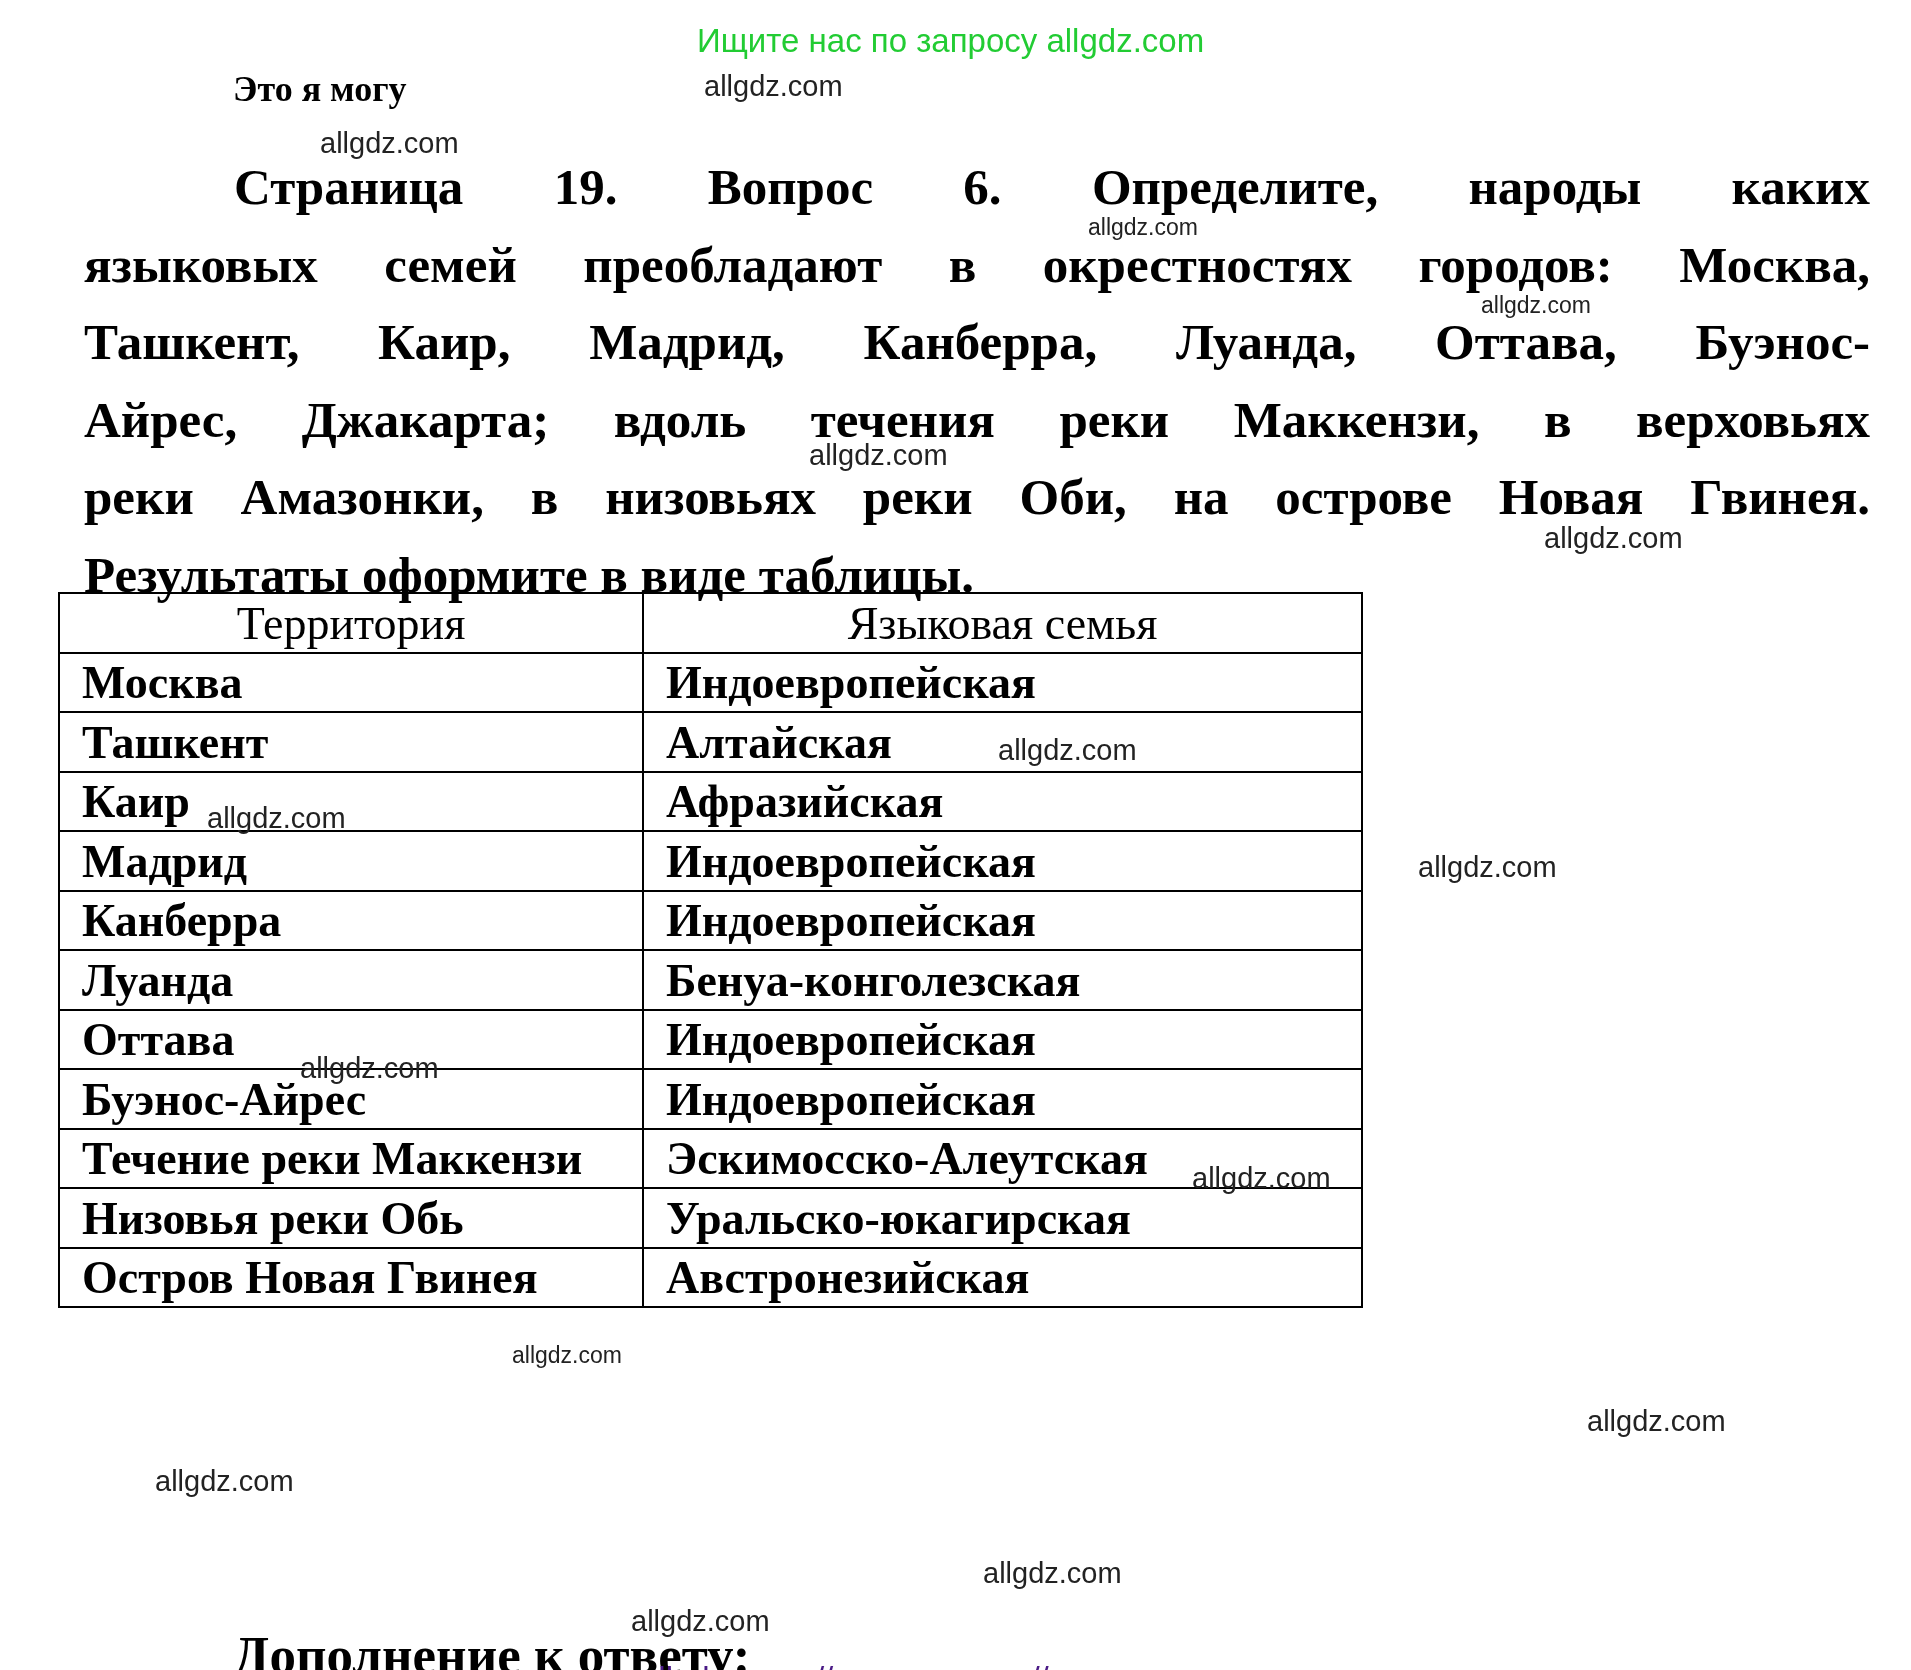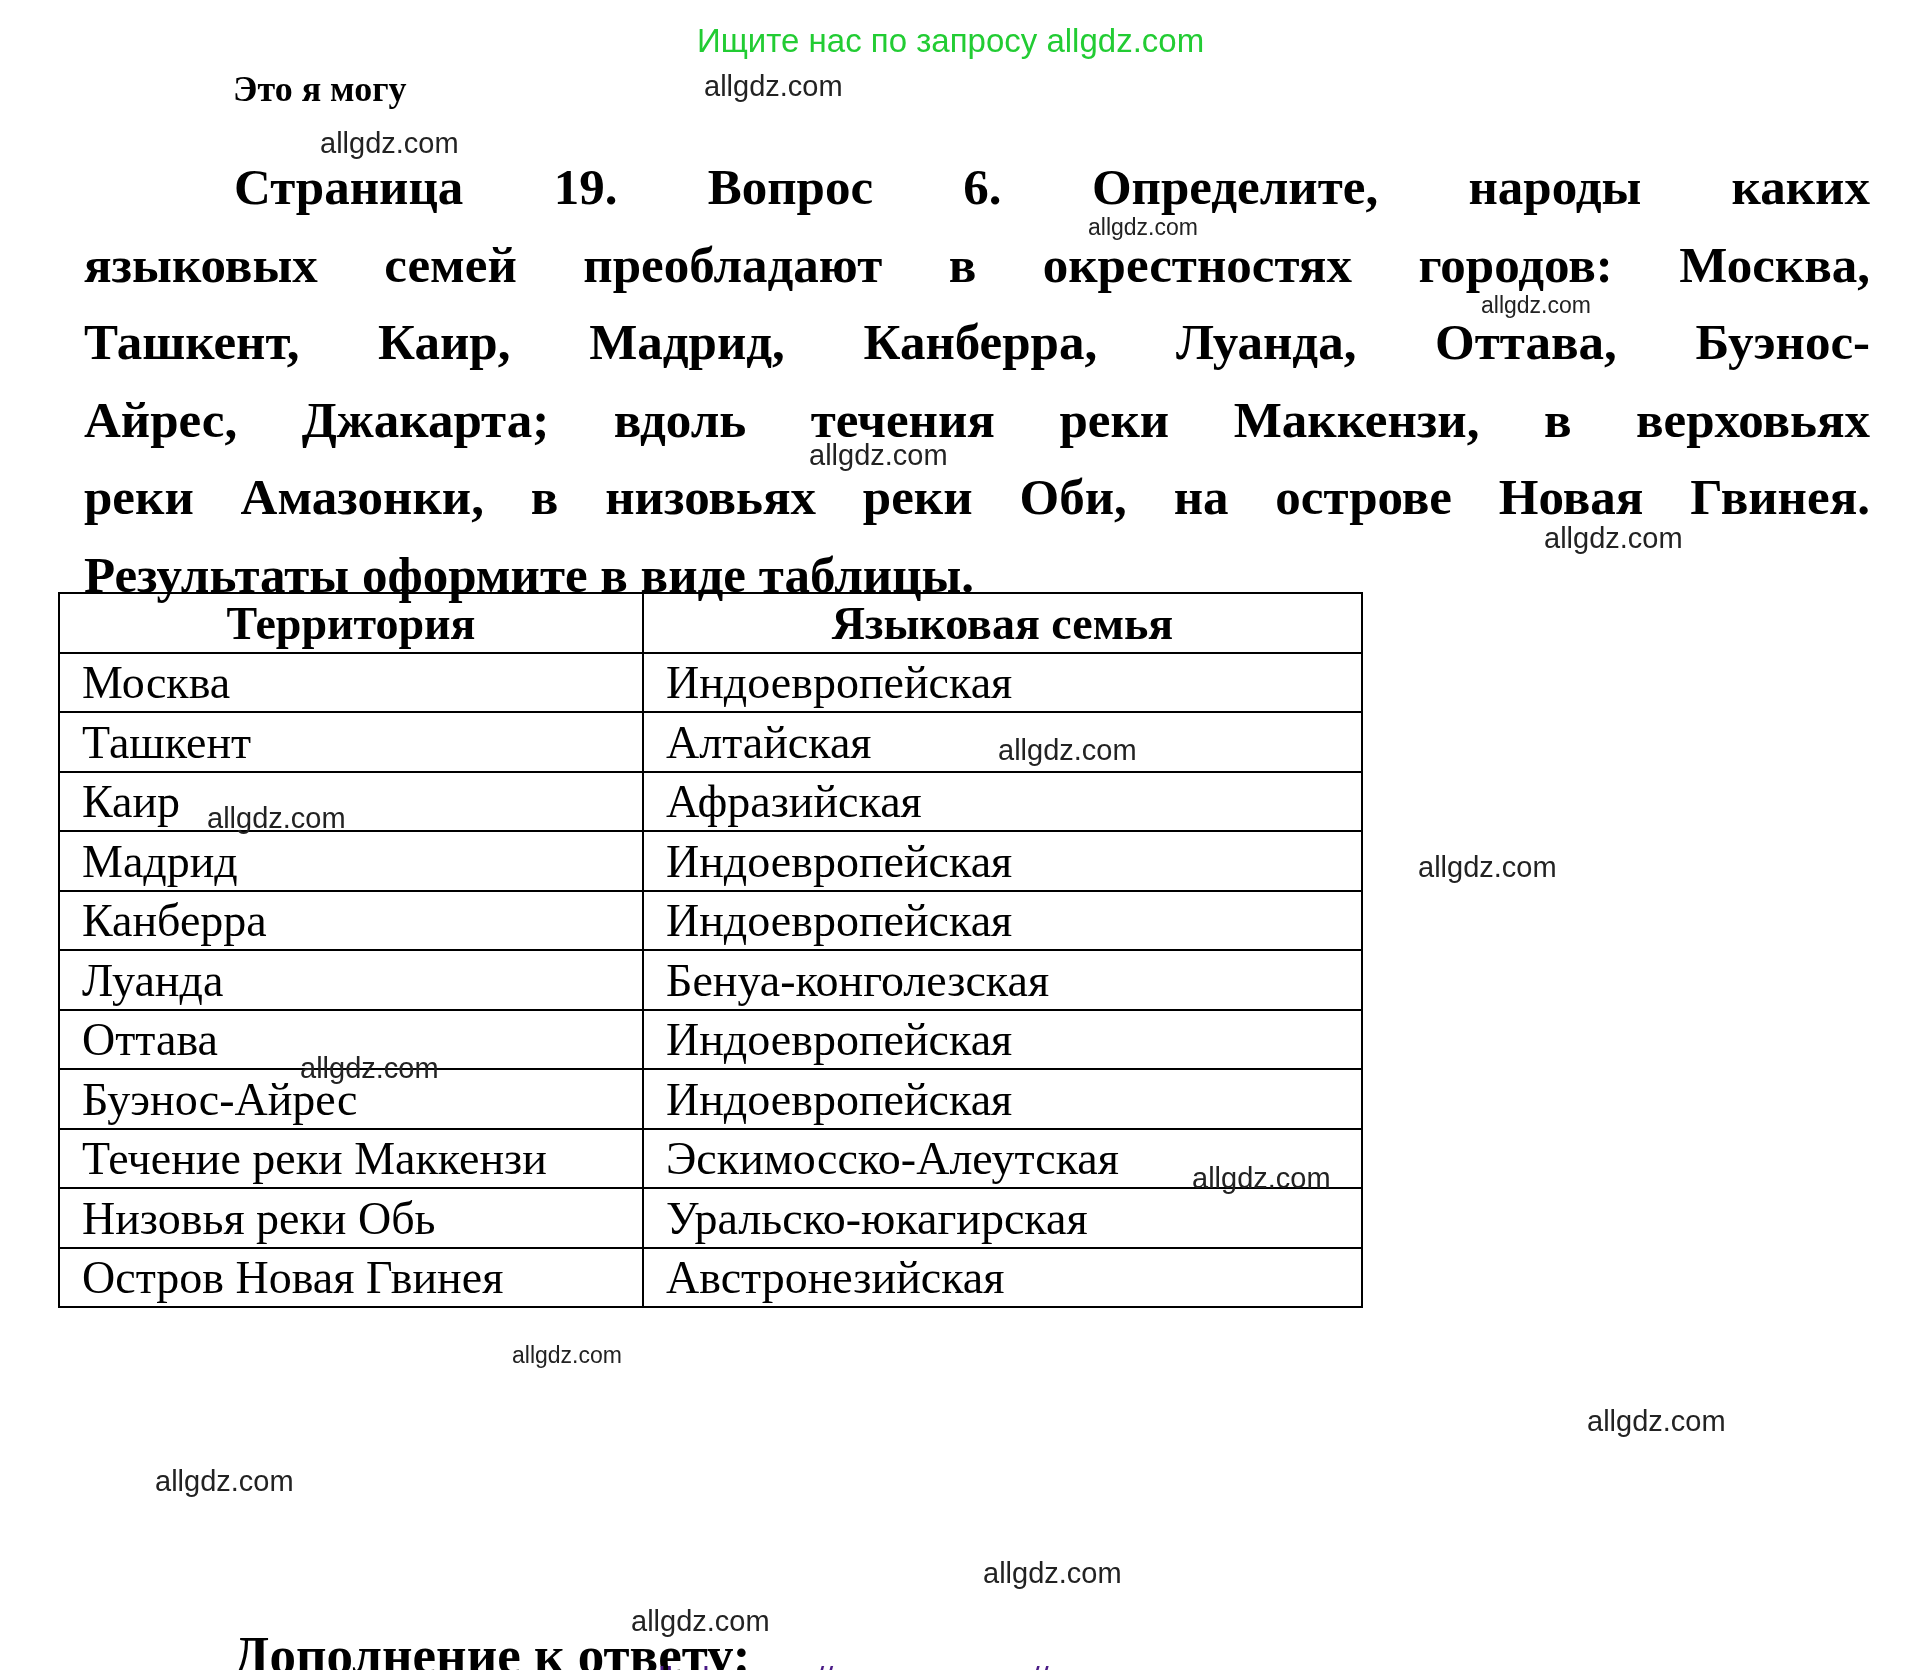--- a/index.html
+++ b/index.html
@@ -8,22 +8,22 @@
   .promo { left:697px; top:0px; font-family:"Liberation Sans", sans-serif; font-size:33px; color:#22cc33; white-space:nowrap; }
   .wm { font-family:"Liberation Sans", sans-serif; color:#222; white-space:nowrap; }
   .wm-l { font-size:29px; }
   .wm-s { font-size:23px; }
   .section-title { left:233px; top:46px; font-size:36px; font-weight:bold; white-space:nowrap; }
   .question { left:84px; top:127px; width:1786px; font-size:51px; font-weight:bold; line-height:77.5px; text-align:justify; text-align-last:left; }
   .question .line { display:block; text-align:justify; text-align-last:justify; height:77.5px; white-space:nowrap; }
   .question .line.indent { padding-left:150px; }
   .question .line.last { text-align-last:left; }
   table.answer { position:absolute; left:58px; top:592px; width:1305px; border-collapse:collapse; }
-  table.answer td, table.answer th { border:2.5px solid #000; padding:0 0 0 22px; height:57.5px; font-size:46px; font-weight:normal; text-align:left; white-space:nowrap; vertical-align:bottom; line-height:56px; }
-  table.answer th { font-weight:bold; text-align:center; padding:0; font-size:46px;margin-top:24px; }
+  table.answer td, table.answer th { border:2.5px solid #000; padding:0 0 0 22px; height:57.5px; font-size:46px; font-weight:bold; text-align:left; white-space:nowrap; vertical-align:bottom; line-height:56px; }
+  table.answer th { font-weight:normal; text-align:center; padding:0; font-size:46px;margin-top:24px; }
   table.answer td.c1, table.answer th.c1 { width:560px; }
   .addendum { left:233px; top:1603px; font-size:53px; font-weight:bold; white-space:nowrap; }
   .footer { left:640px; top:1638px; font-family:"Liberation Sans", sans-serif; font-size:33px; color:#4a1a86; white-space:nowrap; word-spacing:4px; }
 </style>
 </head>
 <body>
 
 <div class="abs promo">Ищите нас по запросу allgdz.com</div>
 
 <div class="abs section-title">Это я могу</div>

